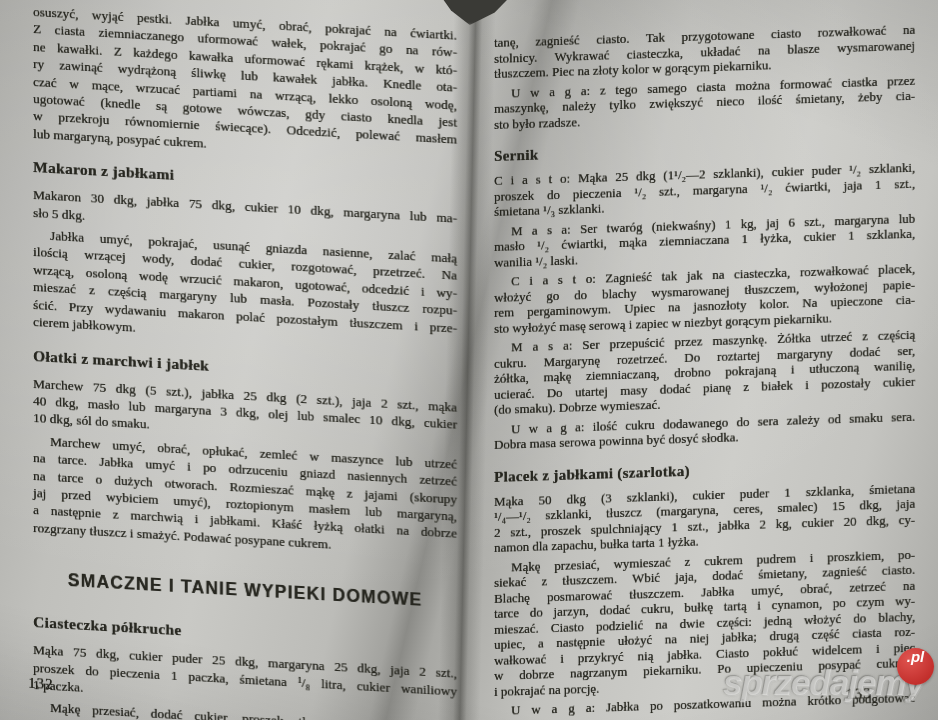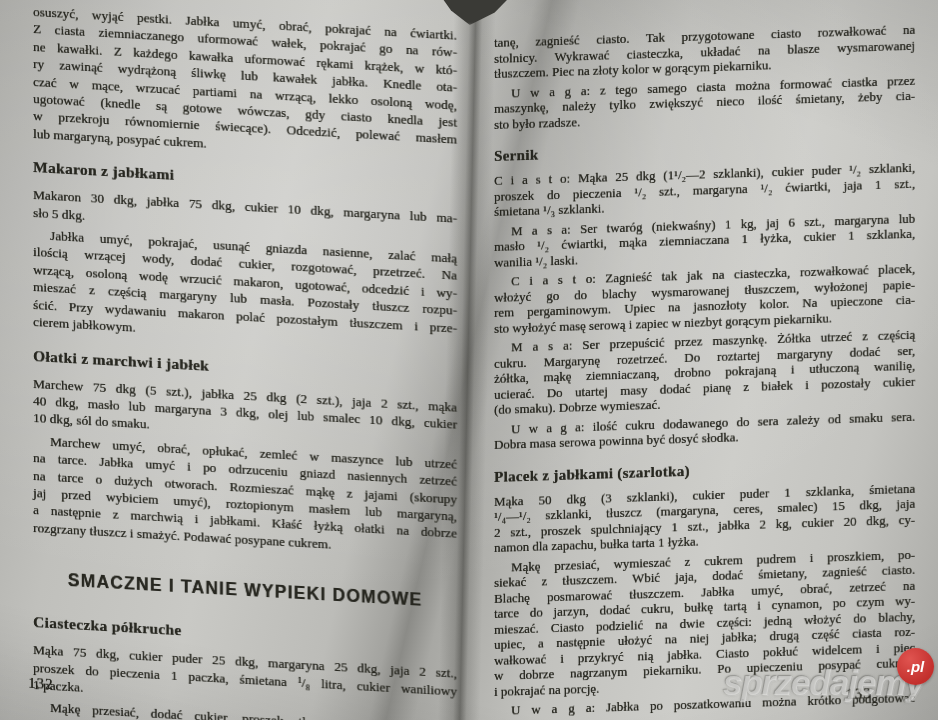--- a/index.html
+++ b/index.html
@@ -87,21 +87,21 @@
     color: rgba(242,242,240,0.55);
     text-shadow:
       0 0 3px rgba(72,72,68,0.40),
       1px 1px 1px rgba(255,255,255,0.30),
       -1px -1px 1px rgba(92,92,88,0.35);
   }
   .wm-badge {
     position: absolute; right: -10px; top: -16px;
     width: 37px; height: 37px; border-radius: 50%;
     background: radial-gradient(circle at 35% 30%, #e05450, #c22f2c 72%);
-    display: flex; align-items: center; justify-content: center;
+    display: flex; align-items: flex-start; justify-content: center;
     box-shadow: 0 1px 3px rgba(0,0,0,0.30);
   }
   .wm-badge span {
     color: #ffffff; font-family: "Liberation Sans", sans-serif;
     font-weight: bold; font-style: italic; font-size: 15px;
     text-shadow: none;
   }
 </style>
 </head>
 <body>

